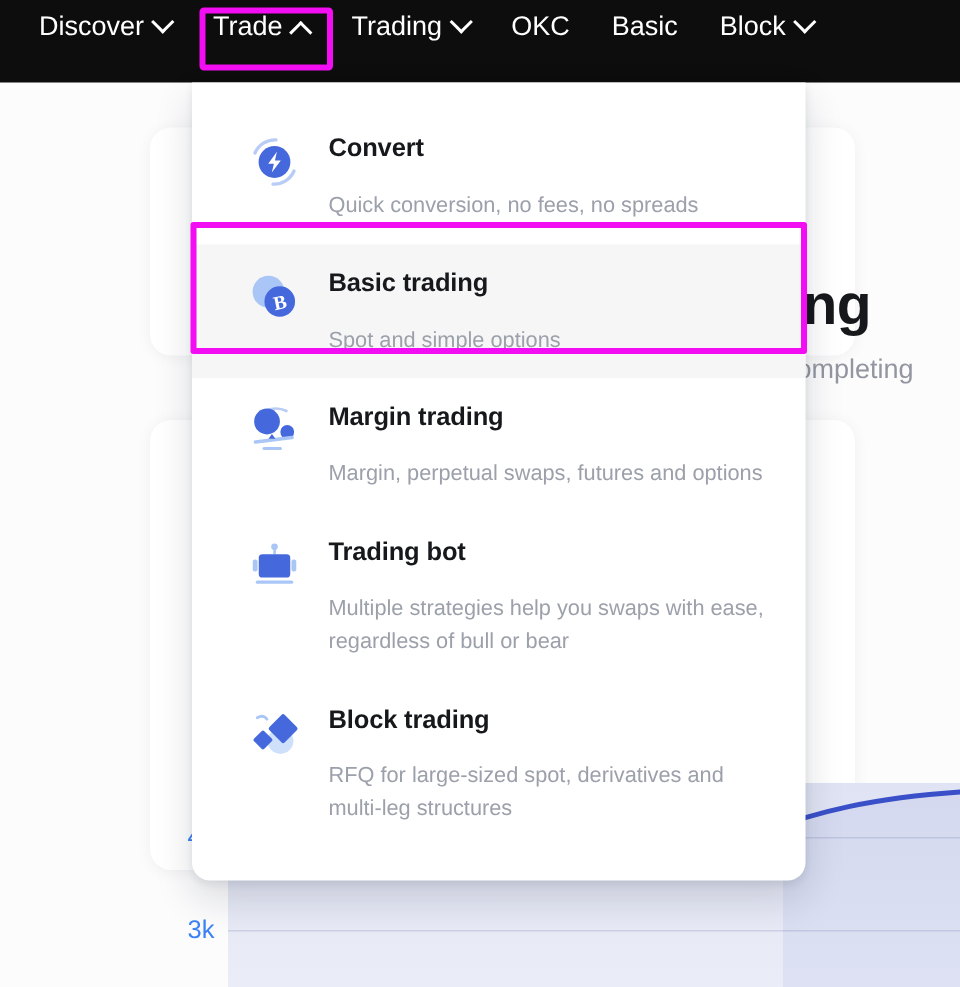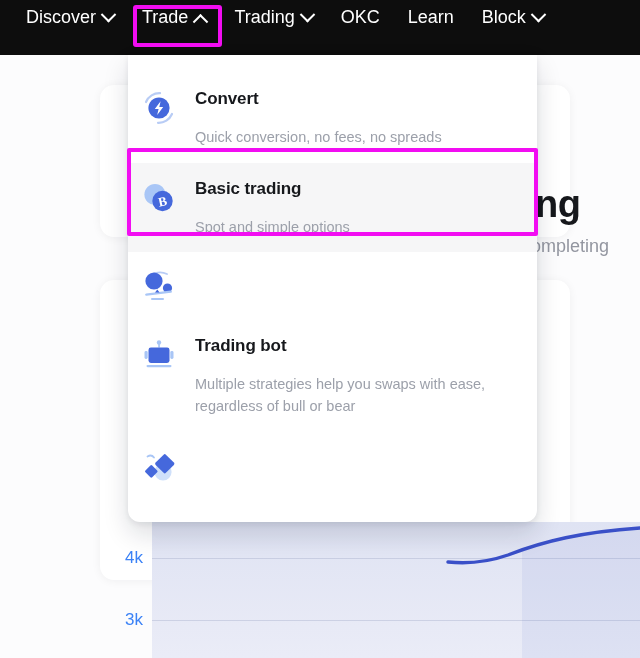--- a/index.html
+++ b/index.html
@@ -130,21 +130,21 @@
     background: #ffffff;
     border-radius: 0 0 12px 12px;
     box-shadow: 0 12px 26px rgba(16, 24, 40, 0.14), 0 2px 6px rgba(16,24,40,0.08);
     padding: 18px 0 22px 0;
     z-index: 30;
   }
   .menu-item {
     display: flex;
     align-items: flex-start;
     gap: 17px;
-    padding: 14px 22px 14px 12px;
+    padding: 14px 22px 14px 36px;
     cursor: pointer;
   }
   .menu-item.selected { background: #f6f6f7; }
   .menu-icon {
     flex: 0 0 auto;
     width: 38px; height: 38px;
     margin-top: 2px;
     position: relative;
   }
   .menu-text { padding-top: 1px; }
@@ -218,21 +218,21 @@
     <div class="nav-item">
       <span>Trading</span>
       <span class="caret"></span>
     </div>
 
     <div class="nav-item">
       <span>OKC</span>
     </div>
 
     <div class="nav-item">
-      <span>Learn</span>
+      <span>Basic</span>
     </div>
 
     <div class="nav-item">
       <span>Block</span>
       <span class="caret"></span>
     </div>
   </div>
 
   <div class="dropdown">
 
@@ -270,20 +270,24 @@
       <div class="menu-icon">
         <svg viewBox="0 0 38 38" width="38" height="38">
           <path d="M7 11 A16 16 0 0 1 27 6" fill="none" stroke="#b8ccf5" stroke-width="1.8" stroke-linecap="round"></path>
           <circle cx="14" cy="13" r="8.6" fill="#4568dc"></circle>
           <circle cx="27.5" cy="20" r="4.6" fill="#4568dc"></circle>
           <rect x="5" y="24" width="27" height="2.4" rx="1.2" fill="#a9c6f6" transform="rotate(-7 18 25)"></rect>
           <path d="M15 24.5 L19.6 24.5 L17.3 21.4 Z" fill="#4568dc"></path>
           <rect x="11" y="30" width="13" height="2" rx="1" fill="#a9c6f6"></rect>
         </svg>
       </div>
+      <div class="menu-text">
+        <div class="menu-title">Margin trading</div>
+        <div class="menu-desc">Margin, perpetual swaps, futures and options</div>
+      </div>
     </div>
 
     <div class="menu-item">
       <div class="menu-icon">
         <svg viewBox="0 0 38 38" width="38" height="38">
           <circle cx="19" cy="6.5" r="2.2" fill="#a9c6f6"></circle>
           <rect x="18.2" y="8" width="1.7" height="3.5" fill="#a9c6f6"></rect>
           <rect x="8.5" y="11.5" width="21" height="15.5" rx="2.4" fill="#4568dc"></rect>
           <rect x="4.5" y="15" width="3.2" height="8" rx="1.4" fill="#a9c6f6"></rect>
           <rect x="30.3" y="15" width="3.2" height="8" rx="1.4" fill="#a9c6f6"></rect>
@@ -298,19 +302,23 @@
 
     <div class="menu-item">
       <div class="menu-icon">
         <svg viewBox="0 0 38 38" width="38" height="38">
           <circle cx="23" cy="24" r="8.6" fill="#cfe0fa"></circle>
           <path d="M7.5 8.5 C10 7, 12.5 7.5, 14 9.5" fill="none" stroke="#a9c6f6" stroke-width="1.8" stroke-linecap="round"></path>
           <rect x="17.5" y="8.5" width="14.5" height="14.5" rx="1.6" fill="#4568dc" transform="rotate(45 24.75 15.75)"></rect>
           <rect x="6.5" y="18.5" width="9.6" height="9.6" rx="1.3" fill="#4568dc" transform="rotate(45 11.3 23.3)"></rect>
         </svg>
       </div>
+      <div class="menu-text">
+        <div class="menu-title">Block trading</div>
+        <div class="menu-desc">RFQ for large-sized spot, derivatives and multi-leg structures</div>
+      </div>
     </div>
   </div>
 
   <div class="annot annot-trade" style="border-color: rgb(242, 13, 242);"></div>
   <div class="annot annot-basic" style="border-color: rgb(242, 13, 242);"></div>
 
 </div>
 
 </body></html>

